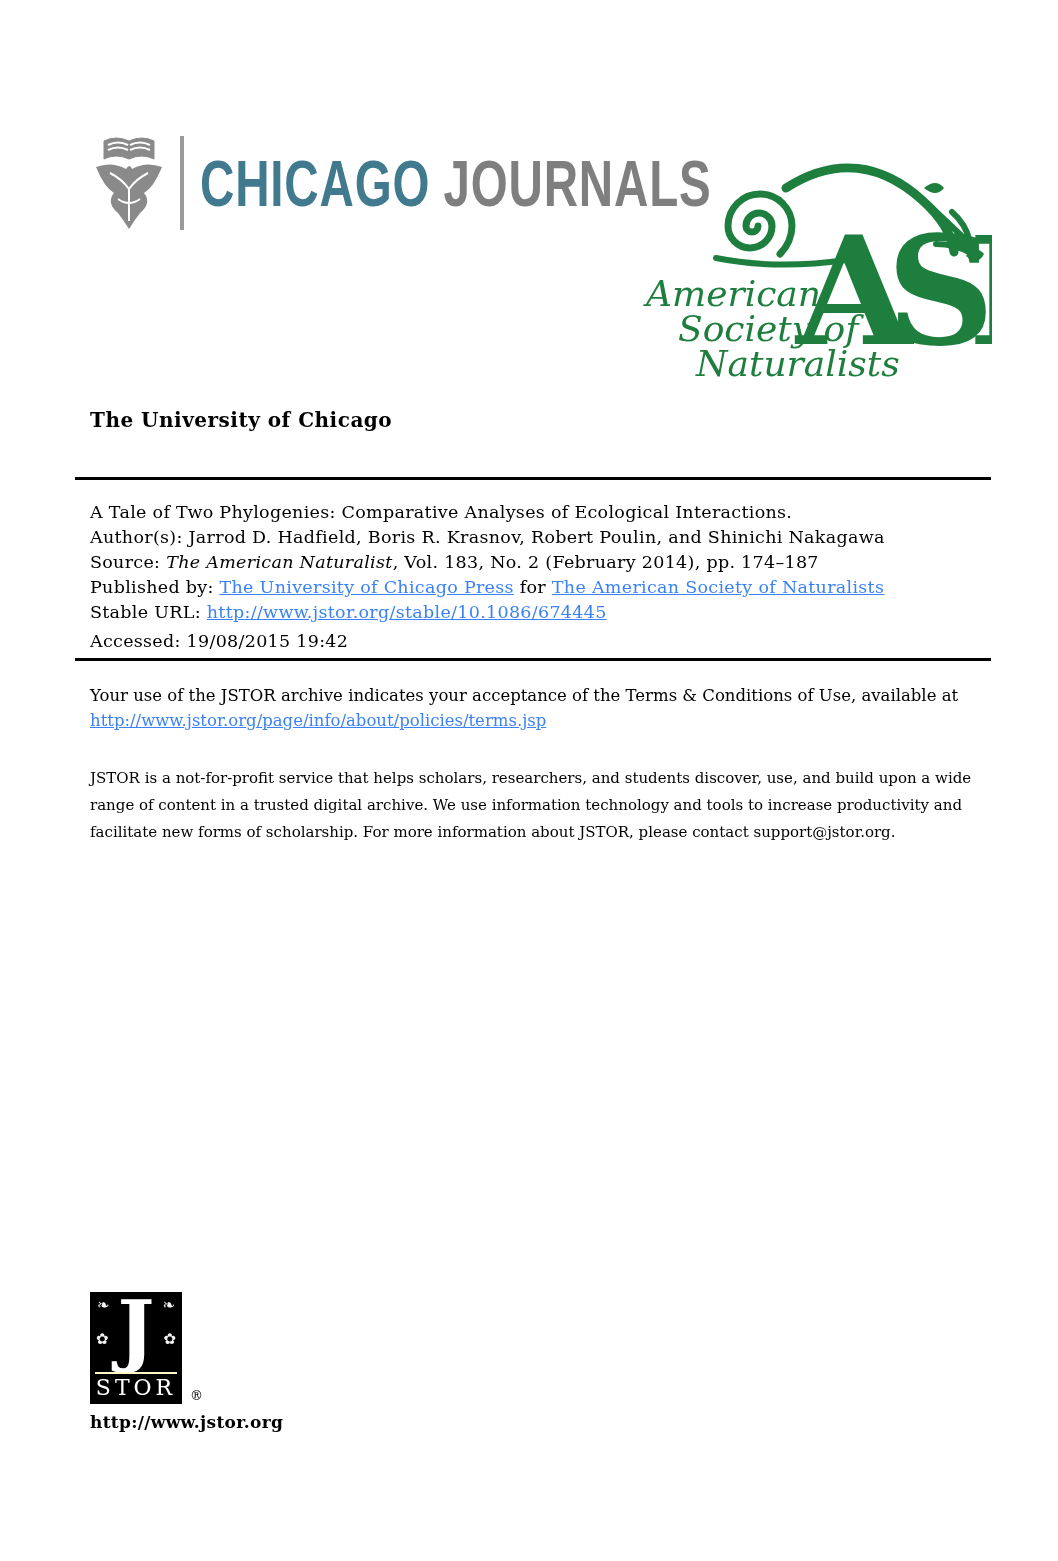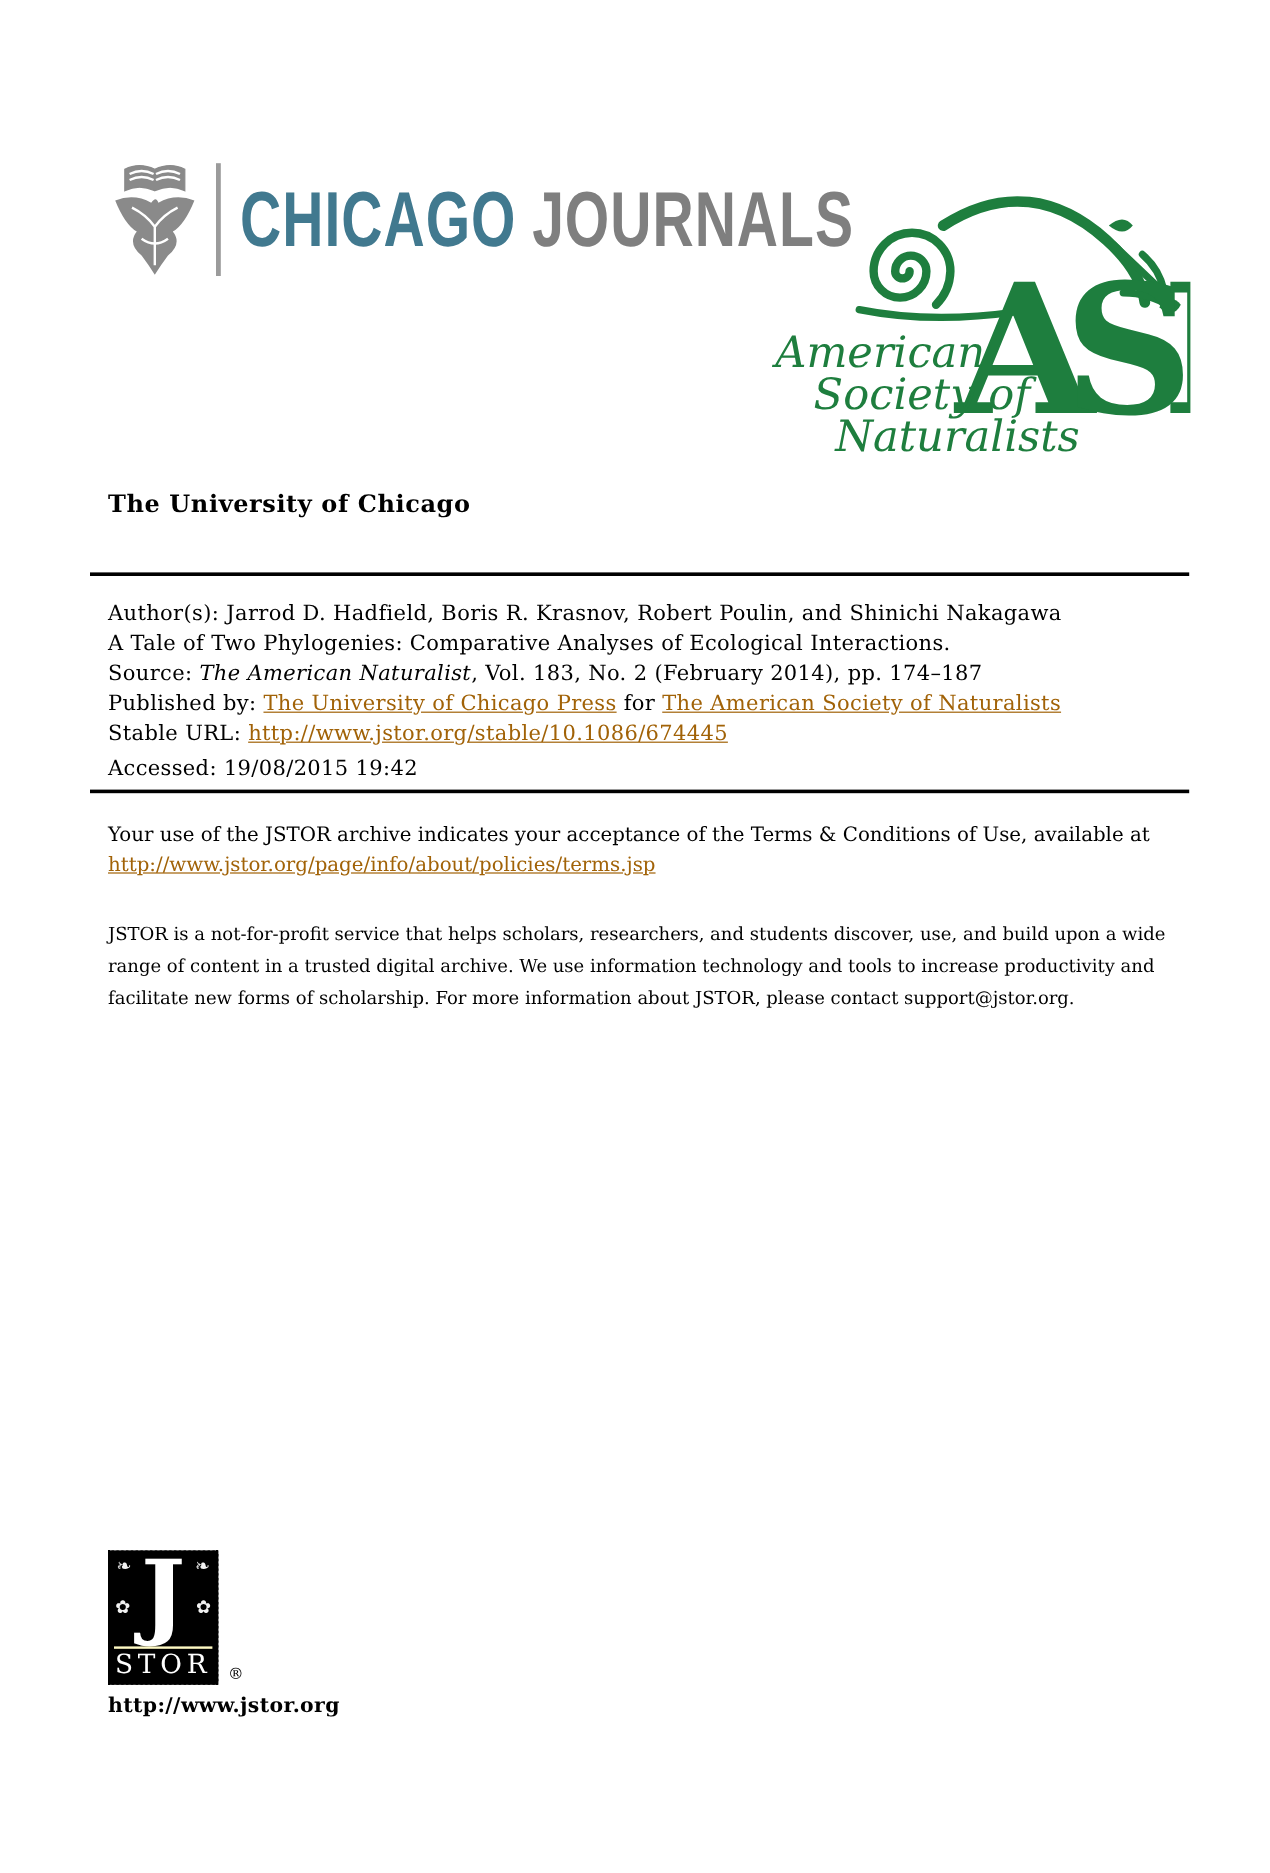--- a/index.html
+++ b/index.html
@@ -39,21 +39,21 @@
 
   
   .rule { position:absolute; left:75px; width:916px; height:3px; background:#000; }
   .rule-1 { top:477px; }
   .rule-2 { top:658px; }
 
   
   .article { position:absolute; left:90px; top:500px; width:910px; font-size:17.5px; line-height:25px; letter-spacing:0.3px; }
   .article .row { white-space:nowrap; }
   .article .accessed-row { margin-top:4px; }
-  a, .link { color:#a16207; text-decoration:underline; cursor:pointer; }
+  a, .link { color:#3b82f6; text-decoration:underline; cursor:pointer; }
   .it { font-style:italic; }
 
   
   .terms { position:absolute; left:90px; top:683px; width:910px; font-size:16.5px; line-height:25px; }
 
   
   .about { position:absolute; left:90px; top:765px; width:912px; font-size:15px; line-height:27px; }
 
   
   .jstor-wrap { position:absolute; left:90px; top:1292px; }
@@ -128,22 +128,22 @@
     <text x="10" y="158" font-family="DejaVu Serif, serif" font-style="italic" font-size="36" fill="#1e7e3e">American</text>
     <text x="42" y="193" font-family="DejaVu Serif, serif" font-style="italic" font-size="36" fill="#1e7e3e">Society of</text>
     <text x="60" y="228" font-family="DejaVu Serif, serif" font-style="italic" font-size="36" fill="#1e7e3e">Naturalists</text>
   </svg>
 
   <div class="institution">The University of Chicago</div>
 
   <div class="rule rule-1"></div>
 
   <div class="article">
+    <div class="row">A Tale of Two Phylogenies: Comparative Analyses of Ecological Interactions.</div>
     <div class="row"><span>Author(s): </span><span>Jarrod D. Hadfield, Boris R. Krasnov, Robert Poulin, and Shinichi Nakagawa</span></div>
-    <div class="row">A Tale of Two Phylogenies: Comparative Analyses of Ecological Interactions.</div>
     <div class="row"><span>Source: </span><span class="it">The American Naturalist</span><span>, Vol. 183, No. 2 (February 2014), pp. 174–187</span></div>
     <div class="row"><span>Published by: </span><a class="link">The University of Chicago Press</a><span> for </span><a class="link">The American Society of Naturalists</a></div>
     <div class="row"><span>Stable URL: </span><a class="link">http://www.jstor.org/stable/10.1086/674445</a></div>
     <div class="row accessed-row">Accessed: 19/08/2015 19:42</div>
   </div>
 
   <div class="rule rule-2"></div>
 
   <div class="terms">
     <span>Your use of the JSTOR archive indicates your acceptance of the Terms &amp; Conditions of Use, available at</span><br>

